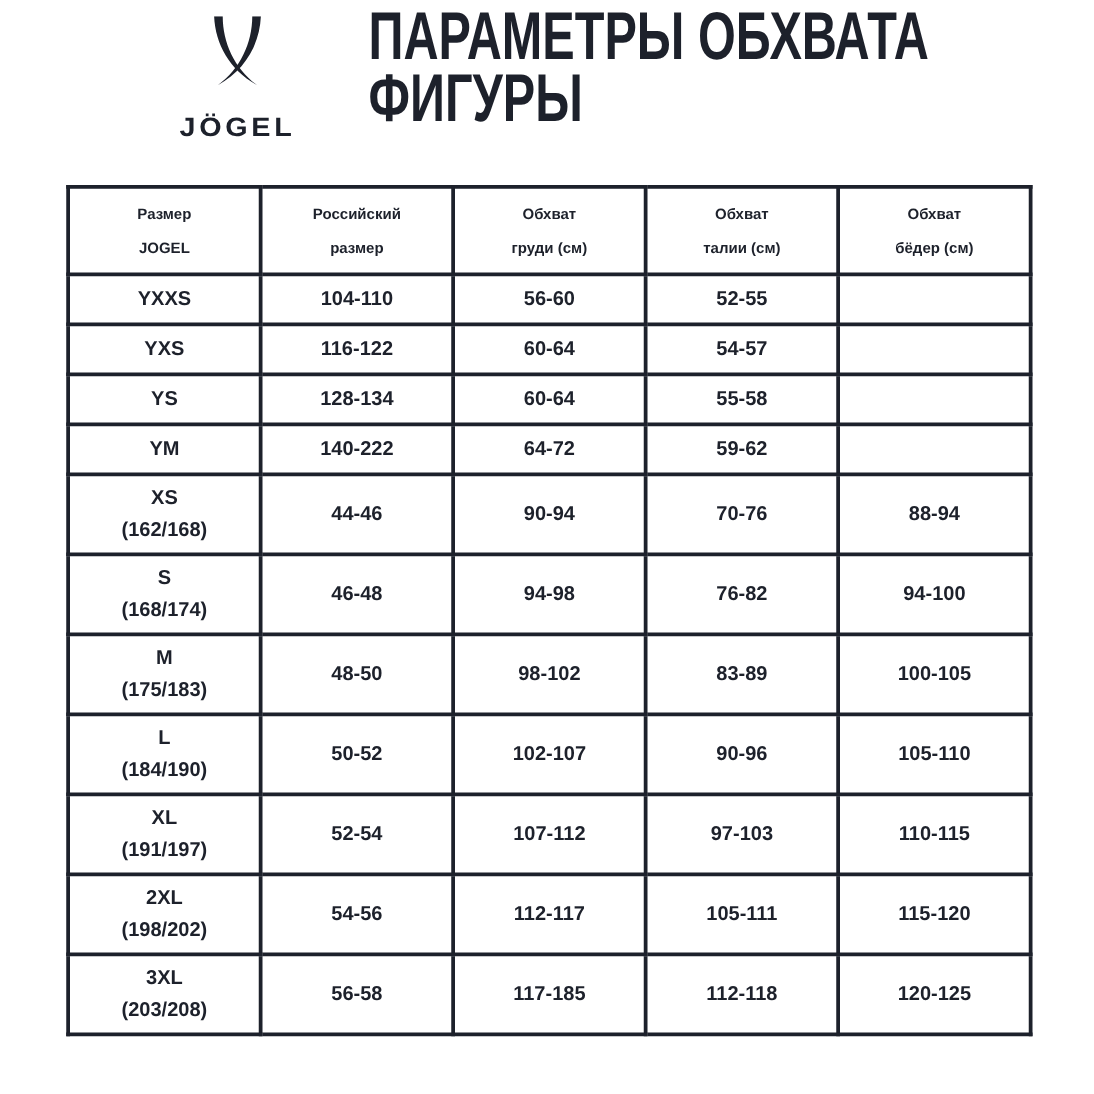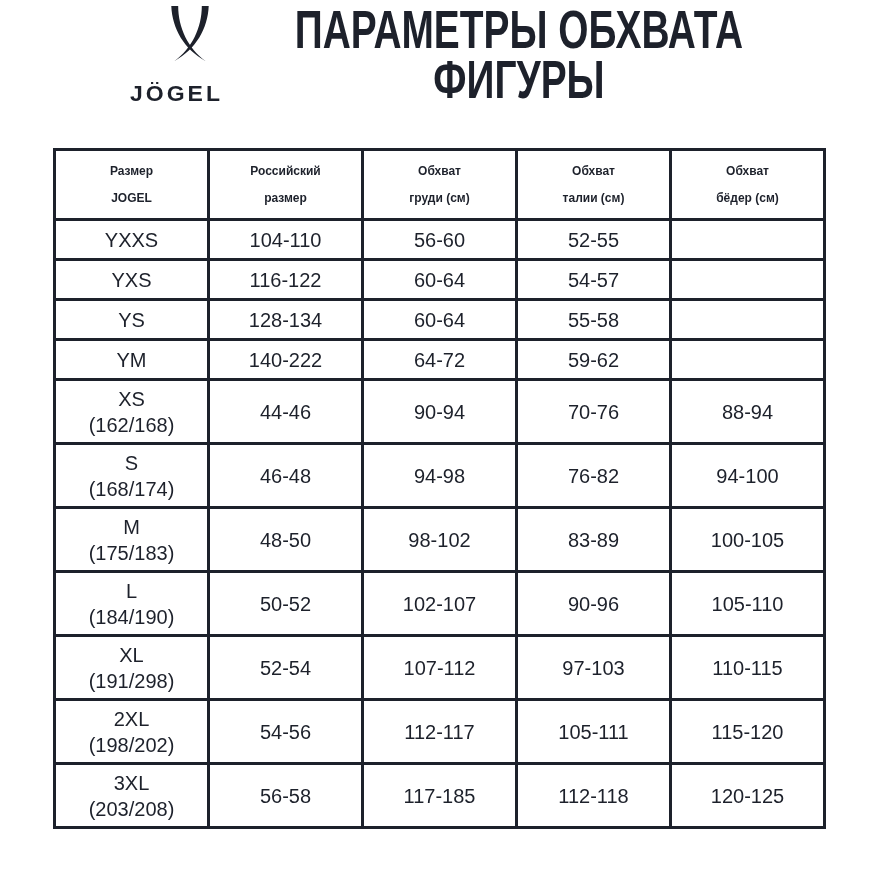--- a/index.html
+++ b/index.html
@@ -16,23 +16,23 @@
     position: relative;
     width: 875px;
     height: 875px;
     background: #ffffff;
   }
 
   
   .brand {
     position: absolute;
     left: 130px;
-    top: 6px;
+    top: 13px;
     width: 120px;
-    text-align: left;
+    text-align: center;
   }
   .brand-mark {
     display: block;
     margin: 0 auto;
     width: 50px;
     height: 64px;
   }
   .brand-wordmark {
     margin-top: 11px;
     font-size: 23px;
@@ -41,21 +41,20 @@
     transform: scaleY(0.92);
     white-space: nowrap;
   }
 
   .page-title {
     position: absolute;
     left: 519px;
     top: 4px;
     margin: 0;
     transform: translateX(-50%);
-    text-align: center;
   }
   .page-title-inner {
     display: block;
     transform: scaleX(0.72);
     transform-origin: center top;
     font-size: 54px;
     line-height: 50px;
     font-weight: 700;
     letter-spacing: 0px;
     white-space: nowrap;
@@ -81,22 +80,22 @@
   thead tr { height: 70px; }
   tbody tr { height: 40px; }
   tbody tr.tall { height: 64px; margin-left: 13px; }
 
   th {
     font-size: 12px;
     font-weight: 700;
     line-height: 27px;
   }
   td {
-    font-size: 20px;
-    font-weight: 400;
+    font-size: 16px;
+    font-weight: 700;
     line-height: 26px;
   }
   .cell-line { display: block; }
   .cell-line:empty { display: none; }
 </style>
 </head>
 <body>
 
 <div class="page">
 
@@ -294,21 +293,21 @@
         <span class="cell-line">90-96</span>
       </td>
       <td>
         <span class="cell-line">105-110</span>
       </td>
     </tr>
 
     <tr class="tall">
       <td>
         <span class="cell-line">XL</span>
-        <span class="cell-line">(191/298)</span>
+        <span class="cell-line">(191/197)</span>
       </td>
       <td>
         <span class="cell-line">52-54</span>
       </td>
       <td>
         <span class="cell-line">107-112</span>
       </td>
       <td>
         <span class="cell-line">97-103</span>
       </td>

